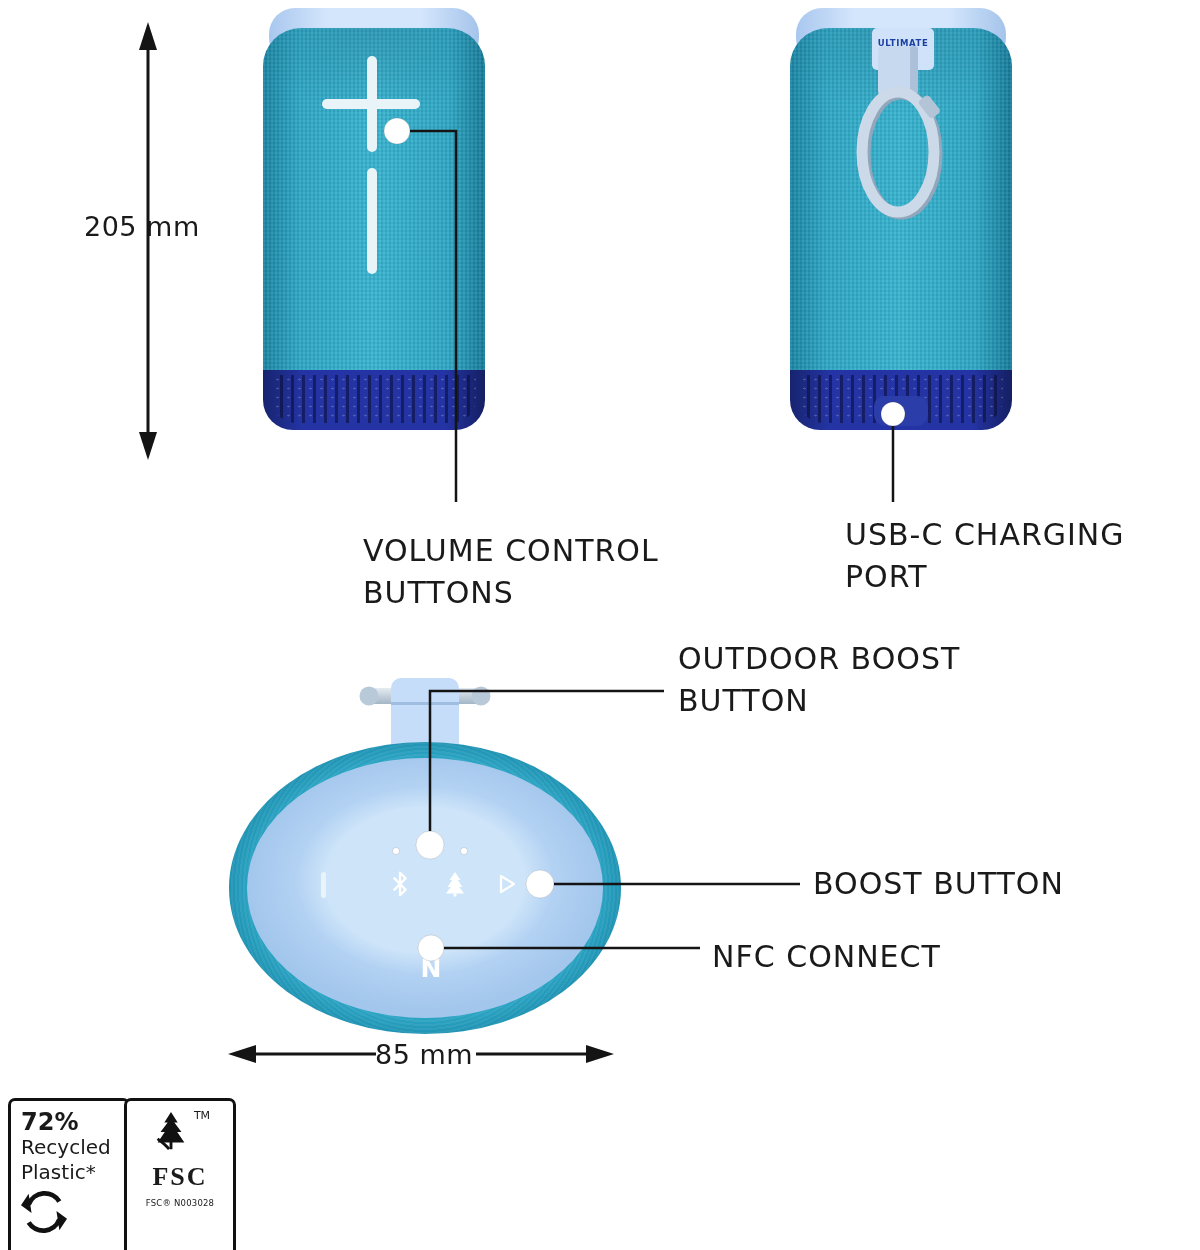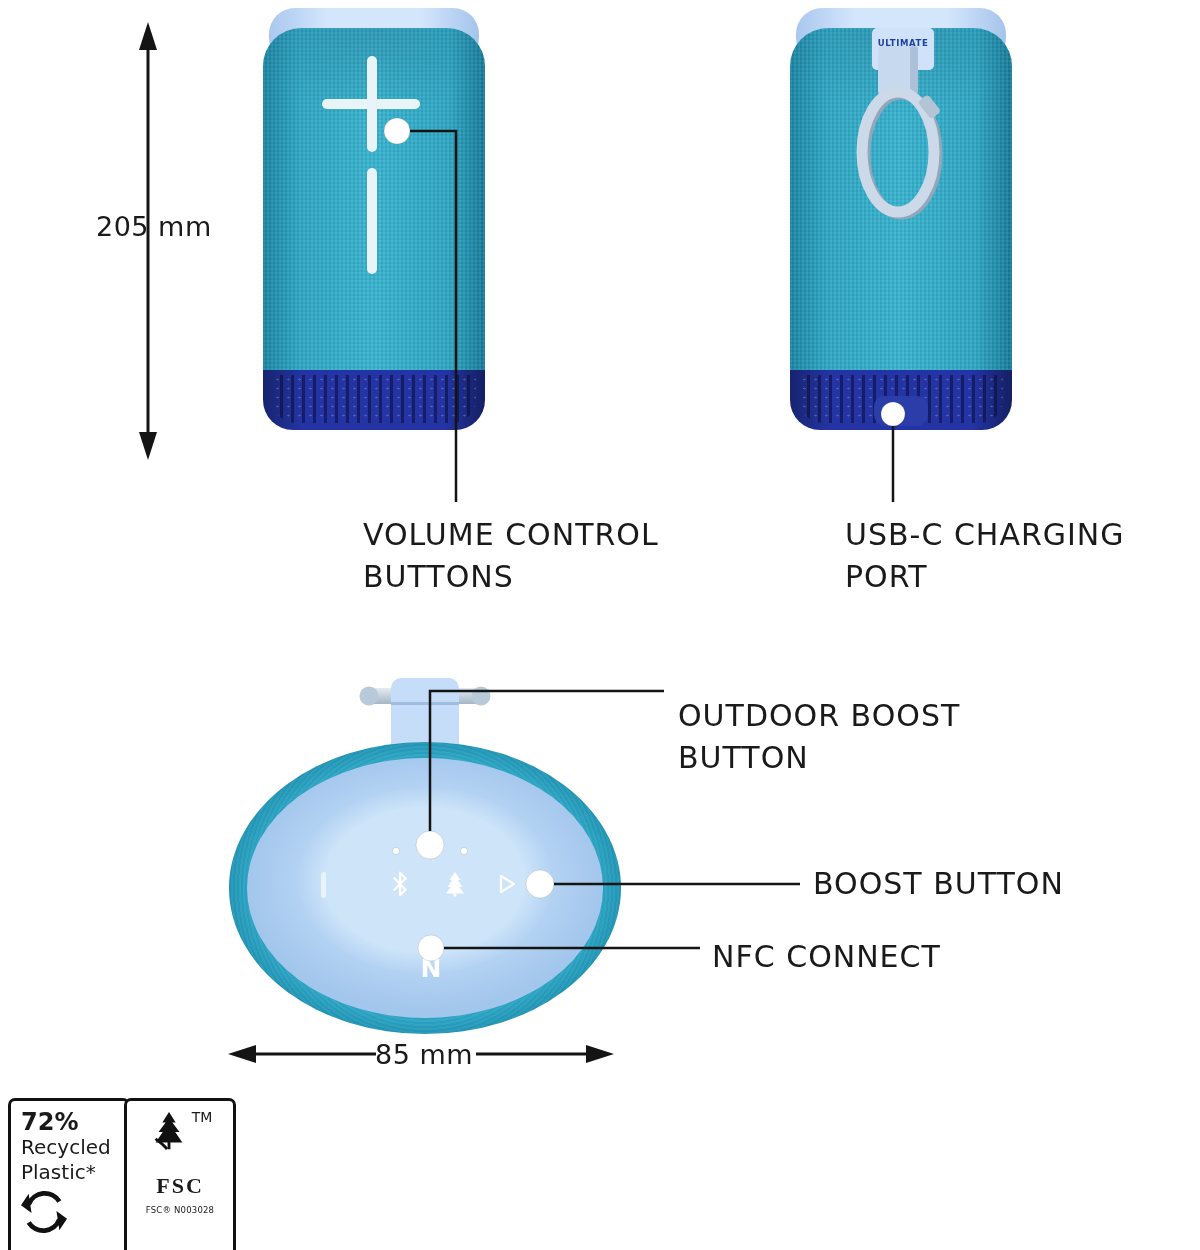--- a/index.html
+++ b/index.html
@@ -36,23 +36,23 @@
       radial-gradient(closest-side,#3fb8d2 68%,#2ba3c2 90%,#1f93b3)}
   .face{border-radius:50%;
     background:radial-gradient(50% 50% at 50% 47%, #cde4f9 56%, #b3d2f3 72%, #a3c6ec 100%)}
   .nfc-n{color:#fff;font-weight:bold;font-size:25px;text-align:center}
 
   
   .badge{border:3px solid #111;border-radius:7px;background:#fff}
   .badge .pct{font-size:24px;font-weight:bold;line-height:1.1}
   .badge .btxt{font-size:20px;line-height:1.22}
   .fsc-wrap{display:flex;flex-direction:column;align-items:center;padding-top:8px}
-  .fsc-name{font-family:"Liberation Serif","DejaVu Serif",serif;font-weight:bold;font-size:22px;letter-spacing:2px;margin-top:16px}
+  .fsc-name{font-family:"Liberation Serif","DejaVu Serif",serif;font-weight:bold;font-size:26px;letter-spacing:2px;margin-top:5px}
   .fsc-license{font-size:8.5px;margin-top:6px;letter-spacing:.2px}
-  .tm{font-size:14px;vertical-align:top;margin-left:2px}
+  .tm{font-size:11px;vertical-align:top;margin-left:2px}
 </style>
 </head>
 <body>
 
 <div class="abs" style="left:263px;top:8px;width:222px;height:424px">
   <div class="abs cap" style="left:6px;top:0;width:210px;height:56px"></div>
   <div class="abs body-fabric" style="left:0;top:20px;width:222px;height:350px"></div>
   <div class="abs base" style="left:0;top:362px;width:222px;height:60px">
     <div class="ridges"></div>
   </div>
@@ -139,28 +139,28 @@
     <circle cx="397" cy="131" r="13"></circle>
     <circle cx="893" cy="414" r="12"></circle>
     <circle cx="430" cy="845" r="14"></circle>
     <circle cx="540" cy="884" r="14"></circle>
     <circle cx="431" cy="948" r="13"></circle>
     <circle cx="396" cy="851" r="3.5"></circle>
     <circle cx="464" cy="851" r="3.5"></circle>
   </g>
 </svg>
 
-<div class="abs dim-label" style="left:96px;top:211px">205 mm</div>
+<div class="abs dim-label" style="left:84px;top:211px">205 mm</div>
 <div class="abs dim-label" style="left:375px;top:1039px;width:100px;text-align:left">85 mm</div>
 
-<div class="abs callout" style="left:363px;top:514px;width:400px">VOLUME CONTROL
+<div class="abs callout" style="left:363px;top:530px;width:400px">VOLUME CONTROL
 BUTTONS</div>
 <div class="abs callout" style="left:845px;top:514px;width:360px">USB-C CHARGING
 PORT</div>
-<div class="abs callout" style="left:678px;top:695px;width:380px">OUTDOOR BOOST
+<div class="abs callout" style="left:678px;top:638px;width:380px">OUTDOOR BOOST
 BUTTON</div>
 <div class="abs callout" style="left:813px;top:863px">BOOST BUTTON</div>
 <div class="abs callout" style="left:712px;top:936px">NFC CONNECT</div>
 
 <div class="abs badge" style="left:8px;top:1098px;width:106px;height:148px;padding:8px 0 0 10px">
   <div class="pct">72%</div>
   <div class="btxt">Recycled</div>
   <div class="btxt">Plastic*</div>
   <svg style="margin-top:5px" width="46" height="46" viewBox="0 0 48 48">
     <path d="M40 13 A18 18 0 0 0 8 16" fill="none" stroke="#111" stroke-width="5"></path>

